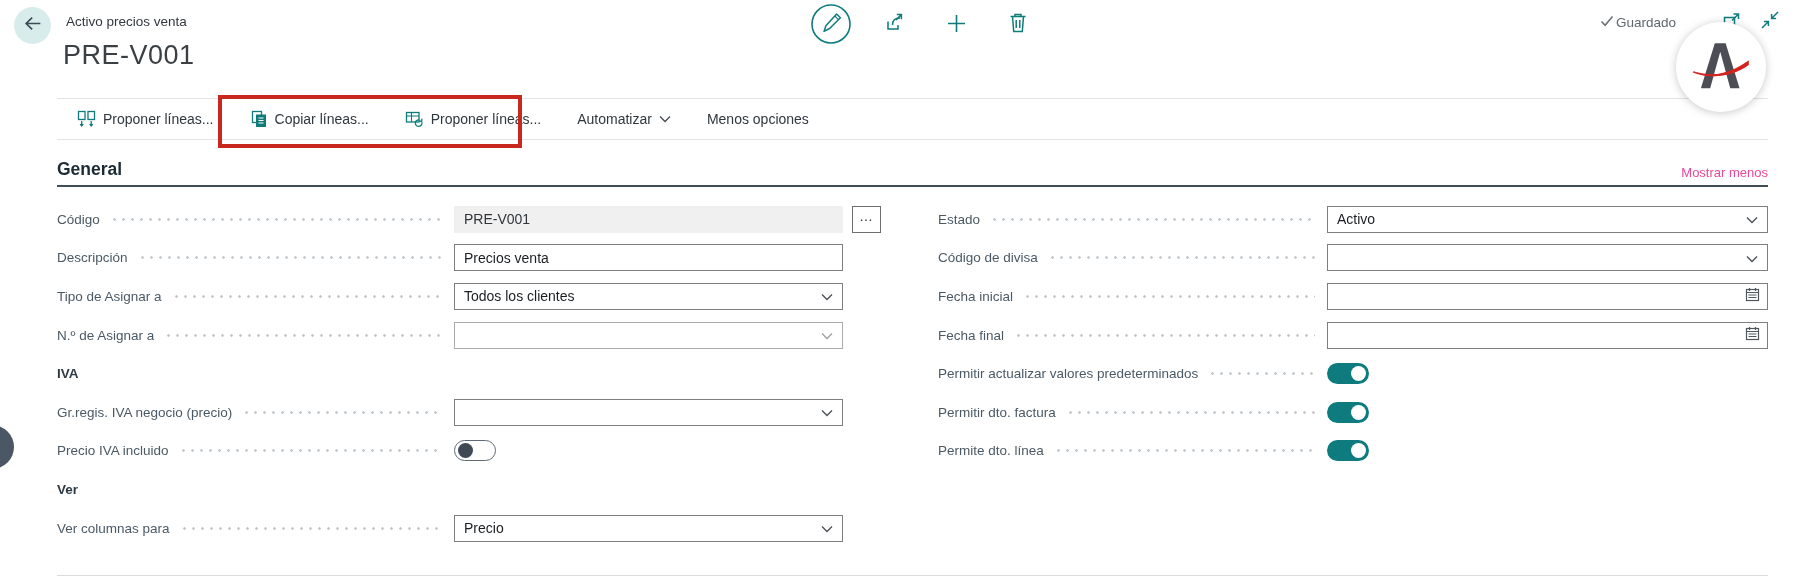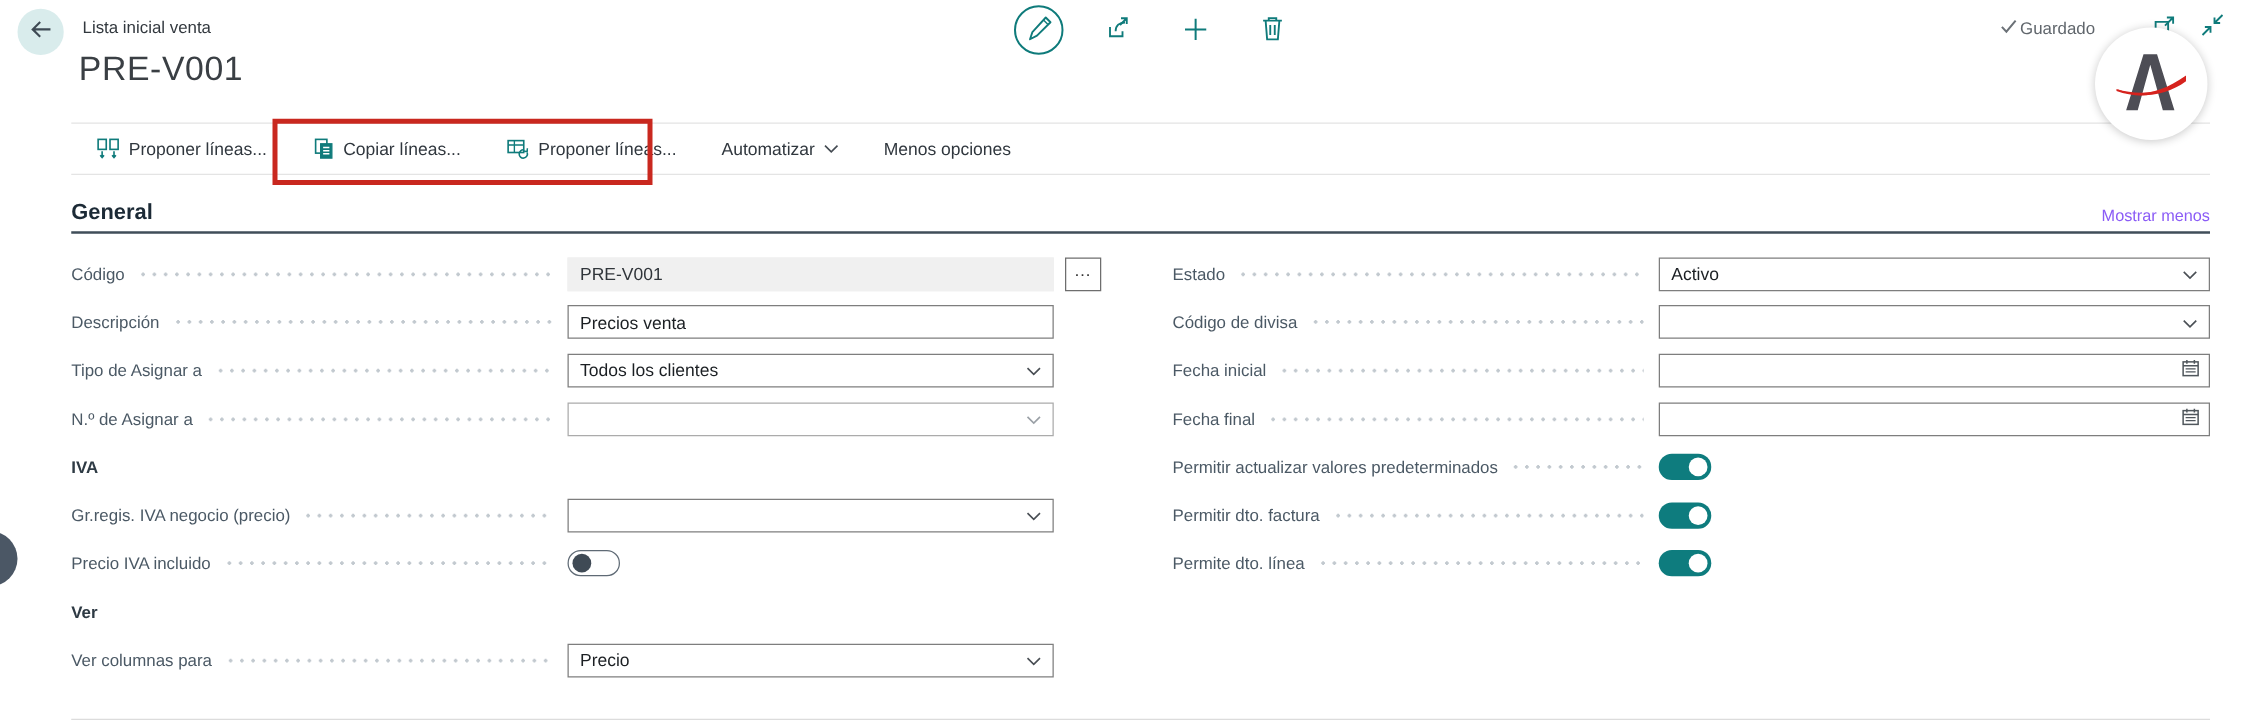--- a/index.html
+++ b/index.html
@@ -36,21 +36,21 @@
   .tb-item{display:flex;align-items:center;gap:7px;font-size:14px;color:#30373e;cursor:pointer;white-space:nowrap;}
   .tb-item svg{display:block;}
   .red-box{left:218px;top:95px;width:304px;height:53px;border:4px solid #c9281f;
     box-sizing:border-box;z-index:6;pointer-events:none;}
 
   
   .section-head{left:57px;right:32px;top:150px;height:30px;
     border-bottom:2px solid #404e59;display:flex;justify-content:space-between;align-items:flex-end;
     padding-bottom:5px;box-sizing:content-box;}
   .section-title{font-size:17.5px;font-weight:bold;color:#1c2a36;}
-  .show-less{font-size:13px;color:#8b5cf6;cursor:pointer;align-self:flex-end;}
+  .show-less{font-size:13px;color:#ec4899;cursor:pointer;align-self:flex-end;}
 
   
   .col{top:200px;}
   .col-left{left:57px;width:824px;}
   .col-right{left:938px;width:830px;}
   .row{height:38.6px;display:flex;align-items:center;}
   .lbl{font-size:13.5px;color:#4b5965;white-space:nowrap;}
   .sub .lbl{font-weight:bold;color:#2e3a44;}
   .dots{flex:1;height:3px;margin:0 12px 0 10px;
     background-image:radial-gradient(circle,#c2c9cf 1.2px,transparent 1.5px);
@@ -83,21 +83,21 @@
 </head>
 <body>
 
 <div class="abs back-btn">
   <span>
     <svg width="20" height="19" viewBox="0 0 19 18">
         <path d="M16.5 9H3.2 M8.7 3.4 3 9l5.7 5.6" fill="none" stroke="#3e4a54" stroke-width="1.6"></path>
       </svg>
   </span>
 </div>
-<div class="abs caption">Lista inicial venta</div>
+<div class="abs caption">Activo precios venta</div>
 <div class="abs page-title">PRE-V001</div>
 
 <div class="abs icon-teal i-edit">
   <span>
     <svg width="42" height="42" viewBox="0 0 42 42">
       <circle cx="21" cy="21" r="19" fill="none" stroke="#0f7b7b" stroke-width="1.6"></circle>
       <path d="M14 28.4l1.9-5.7L26.6 11l3.8 3.8L19.6 25.5 14 28.4z" fill="none" stroke="#0f7b7b" stroke-width="1.5" stroke-linejoin="round"></path>
       <path d="M25 13.2l3.2 3.2" stroke="#0f7b7b" stroke-width="1.2"></path>
     </svg>
   </span>

